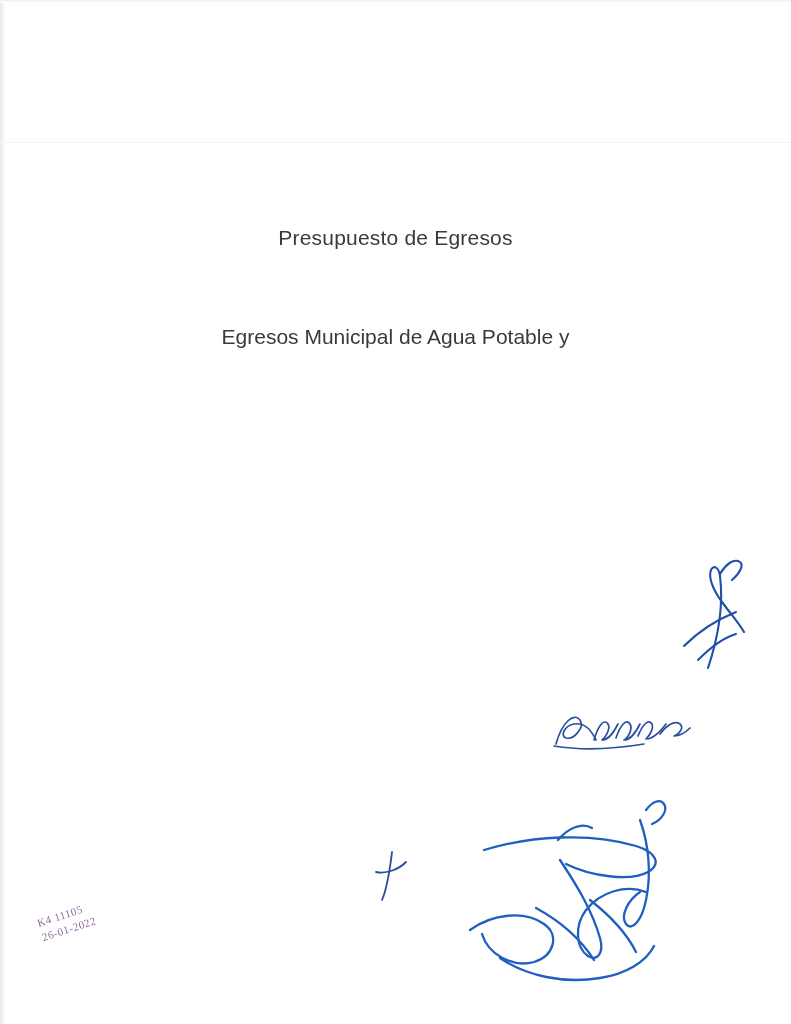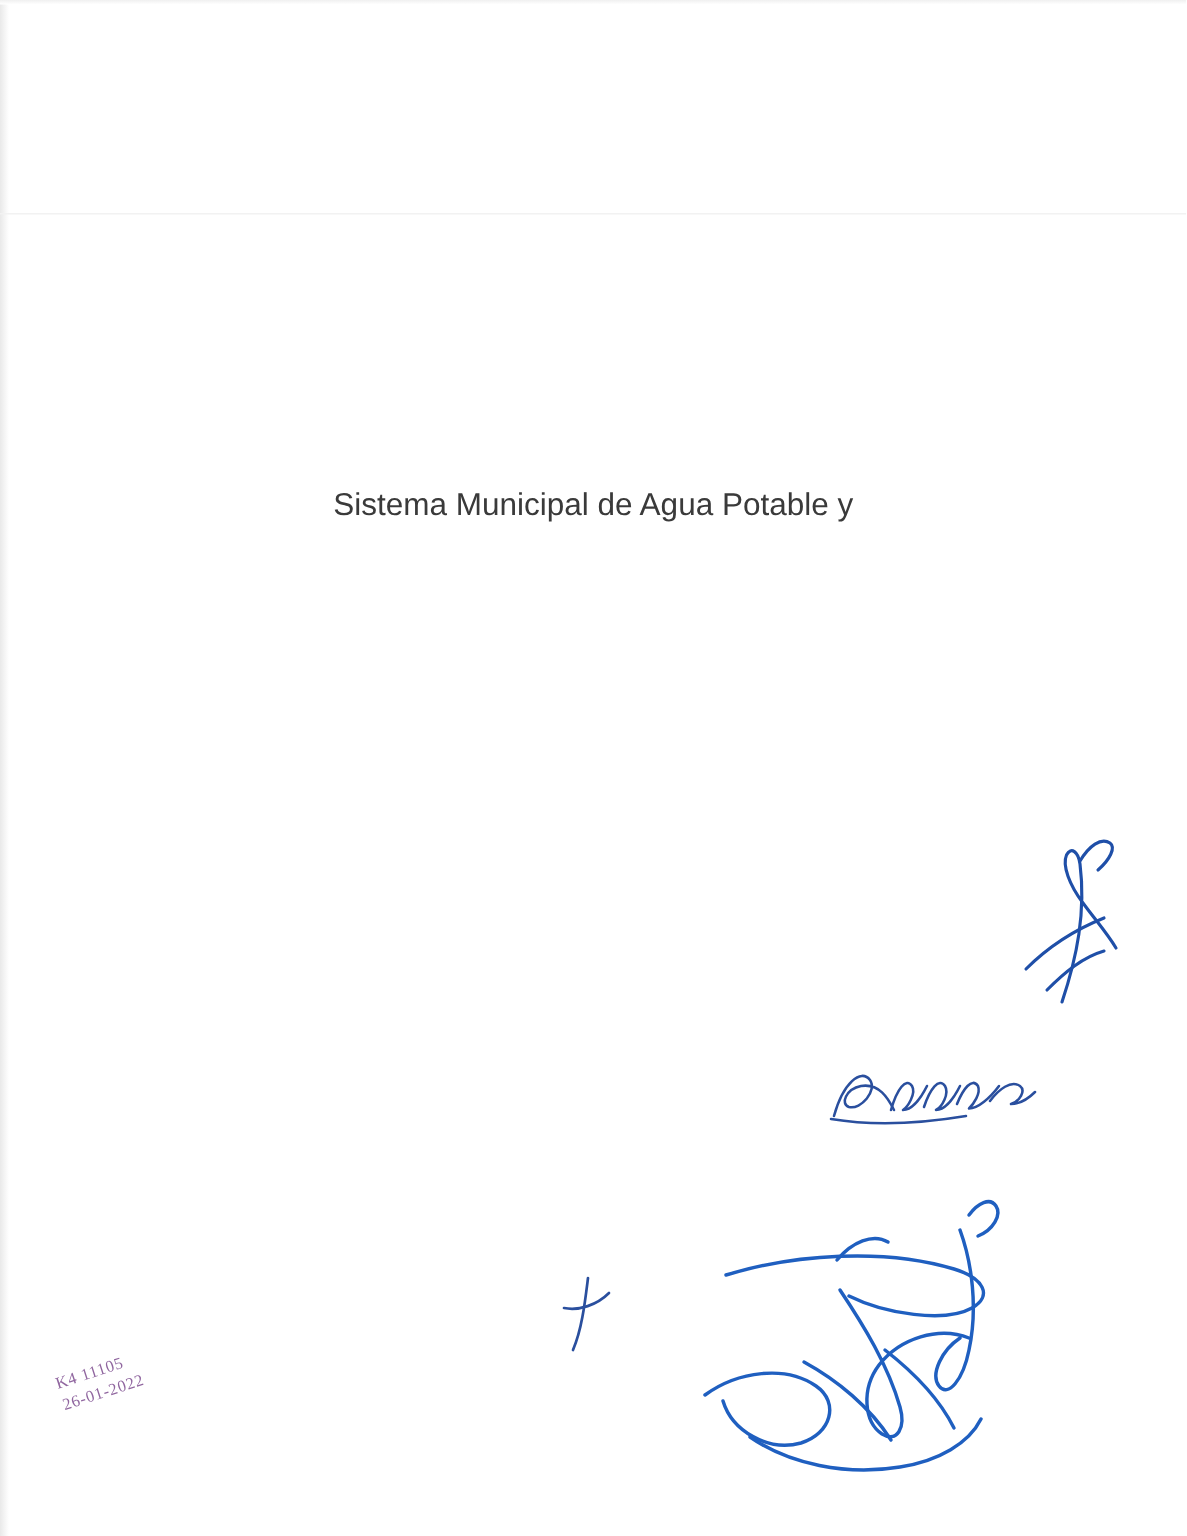--- a/index.html
+++ b/index.html
@@ -99,23 +99,26 @@
 </style>
 </head>
 <body>
 
 <div class="page">
 
   <div class="scan-edge-left"></div>
   <div class="scan-edge-top"></div>
   <div class="scan-band"></div>
 
+  <div class="title-block">
+    <div class="doc-title">Presupuesto de Egresos</div>
+  </div>
 
   <div class="subtitle-block">
-    <div class="doc-subtitle-line">Sistema Municipal de Agua Potable y</div>
+    <div class="doc-subtitle-line">Egresos Municipal de Agua Potable y</div>
   </div>
 
   <div class="sig" style="left:640px; top:550px;">
     <svg width="130" height="130" viewBox="0 0 130 130">
       <g fill="none" stroke="#1f4fa8" stroke-width="2.1" stroke-linecap="round" stroke-linejoin="round">
         <path d="M68 118 C78 88, 84 58, 80 26 C79 18, 74 14, 71 20 C68 27, 73 40, 82 52 C90 63, 98 72, 104 82"></path>
         <path d="M44 96 C58 82, 76 70, 96 62"></path>
         <path d="M58 110 C70 98, 82 88, 96 84"></path>
         <path d="M80 24 C86 14, 94 8, 100 12 C104 15, 100 23, 92 30"></path>
       </g>

